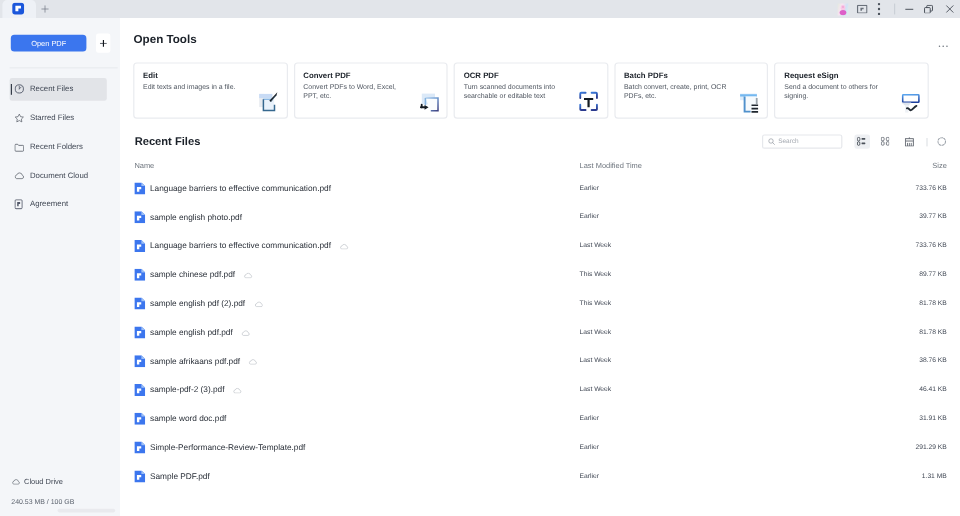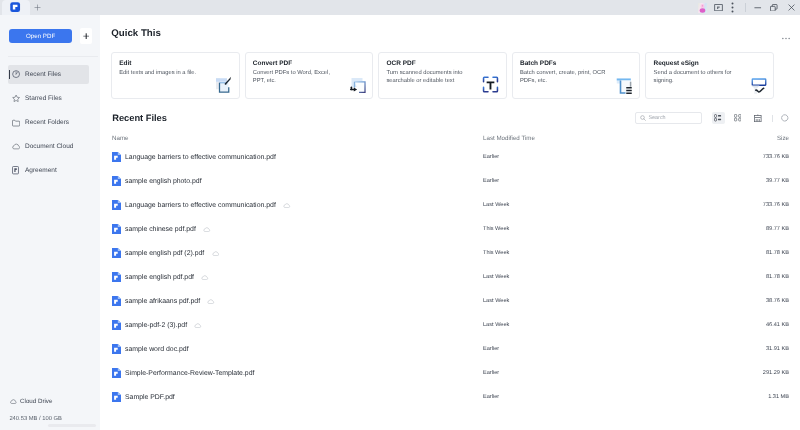--- a/index.html
+++ b/index.html
@@ -194,21 +194,21 @@
       <svg width="6.6" height="5.2" viewBox="0 0 18 14">
         <path d="M4 12.2h10.2a3.2 3.2 0 0 0 .3-6.2A5.2 5.2 0 0 0 4.4 5.4 3.5 3.5 0 0 0 4 12.2z" fill="none" stroke="#5b626c" stroke-width="1.5" stroke-linejoin="round"></path>
       </svg>
       <span class="cd-label">Cloud Drive</span>
     </div>
     <div class="storage-bar"></div>
     <div class="quota">240.53 MB / 100 GB</div>
   </div>
 
   <div class="main">
-    <div class="qt-title">Quick This</div>
+    <div class="qt-title">Open Tools</div>
     <div class="dots">
       <svg width="8" height="3" viewBox="0 0 12 3">
         <circle cx="1.3" cy="1.5" r="1" fill="#6e757e"></circle>
         <circle cx="6" cy="1.5" r="1" fill="#6e757e"></circle>
         <circle cx="10.7" cy="1.5" r="1" fill="#6e757e"></circle>
       </svg>
     </div>
 
     <div class="cards">
         <div class="card">

